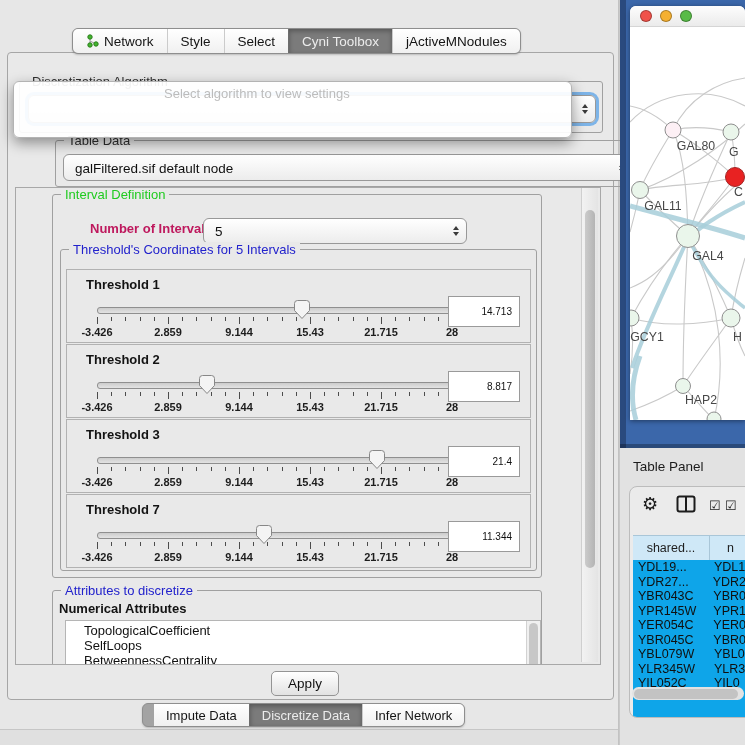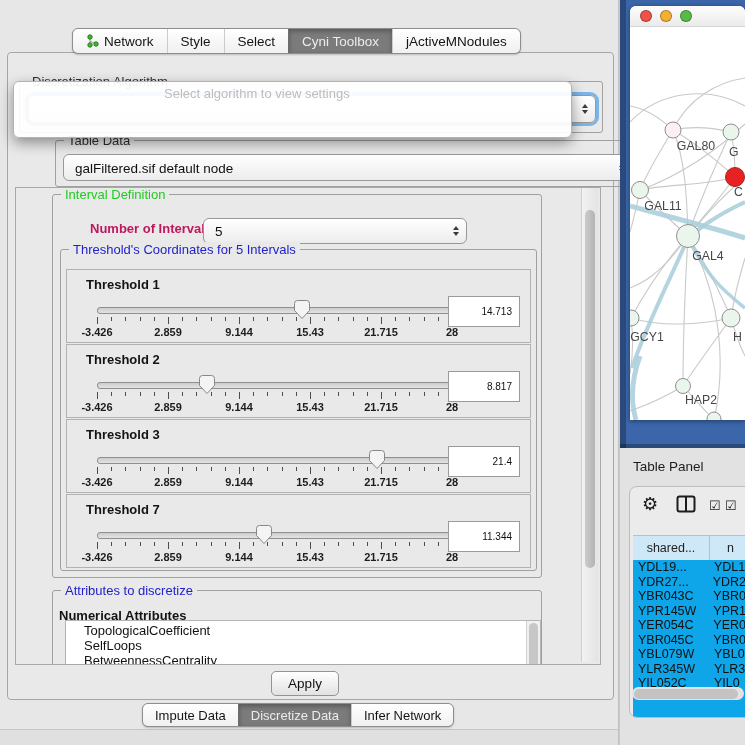--- a/index.html
+++ b/index.html
@@ -16,21 +16,21 @@
   .cp-titlebar{position:absolute;left:0;top:0;width:100%;height:24px;border-bottom:1px solid #d8d8d8;}
   .cp-title{position:absolute;left:8px;top:4px;font-size:13px;color:#141414;}
   .cp-float{position:absolute;right:36px;top:7px;width:10px;height:10px;border:1.5px solid #1a1a1a;border-radius:1px;}
   .cp-close{position:absolute;right:13px;top:4px;font-size:13px;font-weight:bold;color:#111;}
 
   .seg{position:absolute;display:flex;border:1px solid #8e8e8e;border-radius:6px;overflow:hidden;box-shadow:0 1px 2px rgba(0,0,0,0.2);background:#a3a3a3;z-index:5;}
   .seg-item{display:flex;align-items:center;gap:5px;padding:0 13px;font-size:13.5px;color:#141414;background:linear-gradient(#ffffff,#f0f0f0);border-left:1px solid #cbcbcb;cursor:default;}
   .seg-item:first-child{border-left:none;}
   .seg-item.selected{background:var(--selected-tab-bg);color:#ececec;border-left-color:#6d6d6d;box-shadow:inset 0 2px 5px rgba(0,0,0,0.3);}
   .top-tabs{left:72px;top:28px;height:24px;}
-  .bottom-tabs{left:142px;top:703px;height:22px;}
+  .bottom-tabs{left:142px;top:703px;height:22px;padding-left:11px;}
   .bottom-tabs .seg-item{font-size:13px;padding:0 12px;}
   .bottom-strip{position:absolute;left:0;top:729px;width:618px;height:16px;background:#e0e0e0;border-top:1px solid #c6c6c6;}
 
   .content-box{position:absolute;left:7px;top:52px;width:605px;height:646px;border:1px solid #a6a6a6;border-radius:4px;background:#e9e9e9;}
 
   .fieldset{position:absolute;border:1px solid #a0a0a0;border-radius:3px;}
   .legend{position:absolute;top:-8px;left:8px;background:#e9e9e9;padding:0 4px;font-size:13px;white-space:nowrap;}
   .legend.green{color:var(--group-label-green);}
   .legend.blue{color:var(--group-label-blue);}
   .legend.black{color:#2f2f2f;}
@@ -65,21 +65,21 @@
   .track{position:absolute;left:0;right:0;top:9px;height:5px;border:1px solid #8f8f8f;border-radius:3px;background:linear-gradient(#cccccc,#e3e3e3);}
   .thumb{position:absolute;top:2px;width:16px;height:19px;}
   .ticks{position:absolute;left:0;right:0;top:19px;height:8px;}
   .tick{position:absolute;width:1px;height:4px;top:0;background:#4c4c4c;}
   .tick.major{height:7px;}
   .tick-labels{position:absolute;left:0;right:0;top:28px;height:12px;}
   .tlabel{position:absolute;transform:translateX(-50%);font-size:11px;font-weight:bold;color:#1d1d1d;white-space:nowrap;}
   .value-box{position:absolute;right:10px;top:26px;width:63px;height:29px;background:#fff;border:1px solid #9a9a9a;font-size:10px;color:#101010;text-align:right;line-height:29px;padding-right:7px;}
 
   .attr-group{left:36px;top:402px;width:488px;height:80px;}
-  .num-attr{position:absolute;left:6px;top:10px;font-size:13px;font-weight:bold;color:#131313;margin-top:7px;}
+  .num-attr{position:absolute;left:6px;top:10px;font-size:13px;font-weight:bold;color:#131313;}
   .attr-list{position:absolute;left:12px;top:29px;width:474px;height:60px;background:#fff;border:1px solid #b5b5b5;overflow:hidden;}
   .attr-list ul{list-style:none;padding:2px 0 0 18px;}
   .attr-list li{font-size:13px;line-height:15px;color:#111;white-space:nowrap;}
   .list-scrollbar{position:absolute;right:0;top:0;bottom:0;width:13px;background:#f0f0f0;border-left:1px solid #d2d2d2;}
   .list-thumb{position:absolute;left:2px;top:2px;width:9px;height:50px;border-radius:5px;background:#c7c7c7;}
   .vscroll{position:absolute;left:565px;top:0;width:16px;height:474px;background:linear-gradient(to right,#f2f2f2,#e4e4e4);border-left:1px solid #cfcfcf;}
   .vthumb{position:absolute;left:3px;top:22px;width:10px;height:358px;border-radius:6px;background:linear-gradient(to right,#cbcbcb,#b4b4b4);}
 
   .apply{position:absolute;left:263px;top:618px;width:66px;height:23px;background:linear-gradient(#ffffff,#e2e2e2);border:1px solid #949494;border-radius:5px;font-size:13.5px;color:#111;font-family:inherit;}
 

